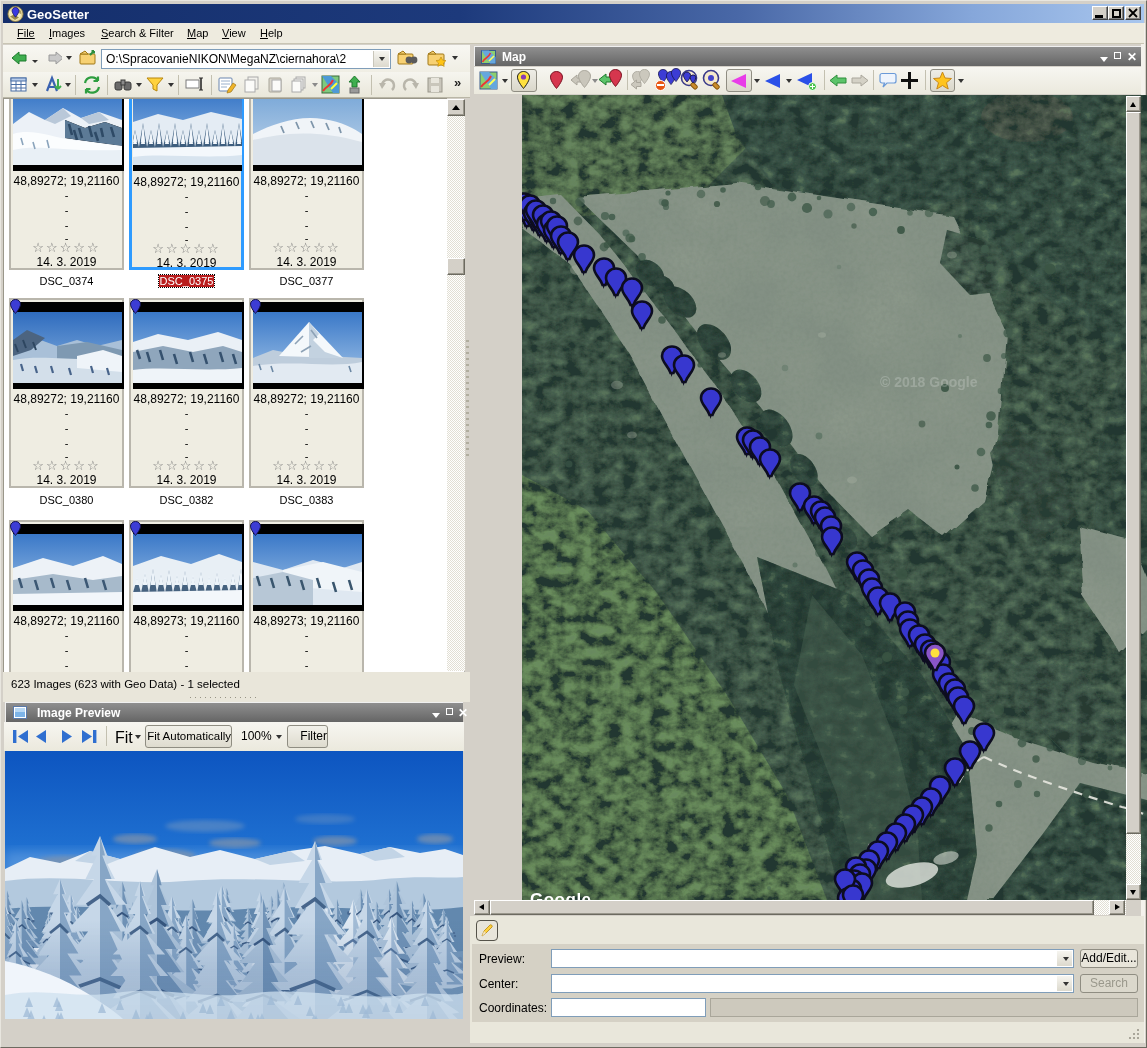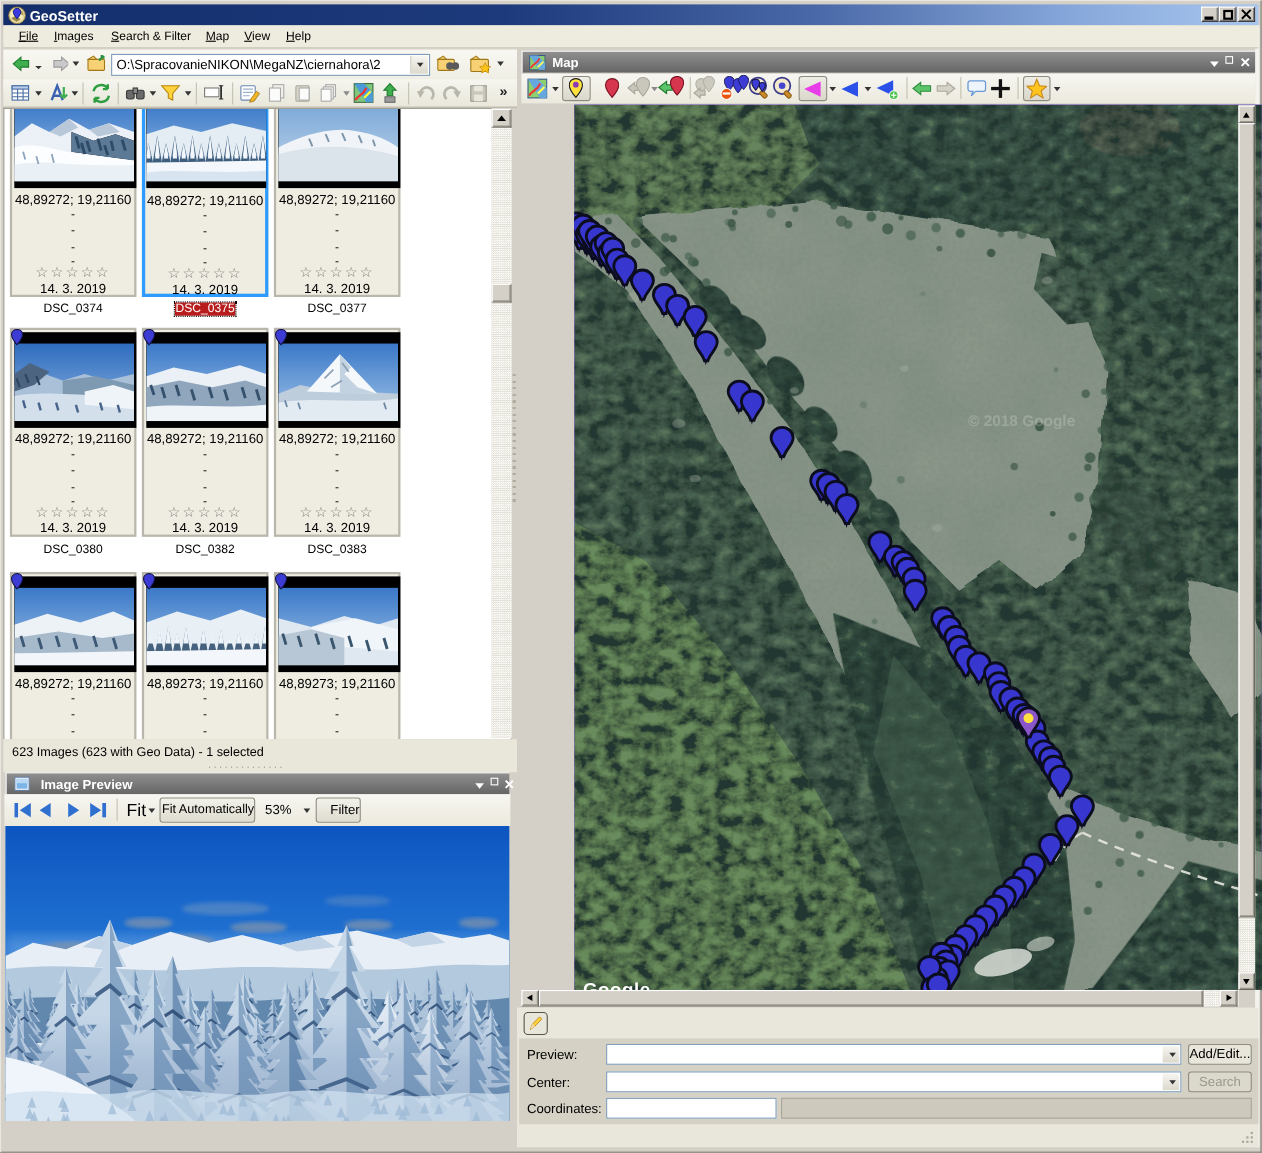--- a/index.html
+++ b/index.html
@@ -547,21 +547,21 @@
       <path d="M33 1 L33 14 L23 7.5 Z"></path>
       <path d="M49 1 L49 14 L59 7.5 Z"></path>
       <path d="M69 1 L69 14 L79 7.5 Z"></path>
         <rect x="80" y="1" width="3.4" height="13"></rect>
     </g>
   </svg>
   <div class="tsep abs" style="left:102px;top:4px;"></div>
   <span class="abs" style="left:111px;top:7px;font-size:16px;color:#000;">Fit</span>
   <div class="caret abs" style="left:131px;top:13px;"></div>
   <div class="pvbtn abs" style="left:141px;top:3px;width:87px;height:23px;line-height:21px;font-size:11.5px;">Fit Automatically</div>
-  <span class="abs" style="left:237px;top:7px;font-size:12px;color:#000;">53%</span>
+  <span class="abs" style="left:237px;top:7px;font-size:12px;color:#000;">100%</span>
   <div class="caret abs" style="left:272px;top:13px;"></div>
   <div class="pvbtn abs" style="left:283px;top:3px;width:41px;height:23px;line-height:21px;font-size:12px;">Filter</div>
 </div>
 <div id="preview" class="abs" style="left:5px;top:751px;width:458px;height:268px;background:#2070c8;"><svg width="458" height="268" viewBox="0 0 458 268">
       <defs>
 <linearGradient id="pvsky" x1="0" y1="0" x2="0" y2="1">
  <stop offset="0" stop-color="#0d55c0"></stop>
  <stop offset="0.35" stop-color="#1e6fd0"></stop>
  <stop offset="0.7" stop-color="#4890e0"></stop>
  <stop offset="1" stop-color="#8cbeec"></stop>

